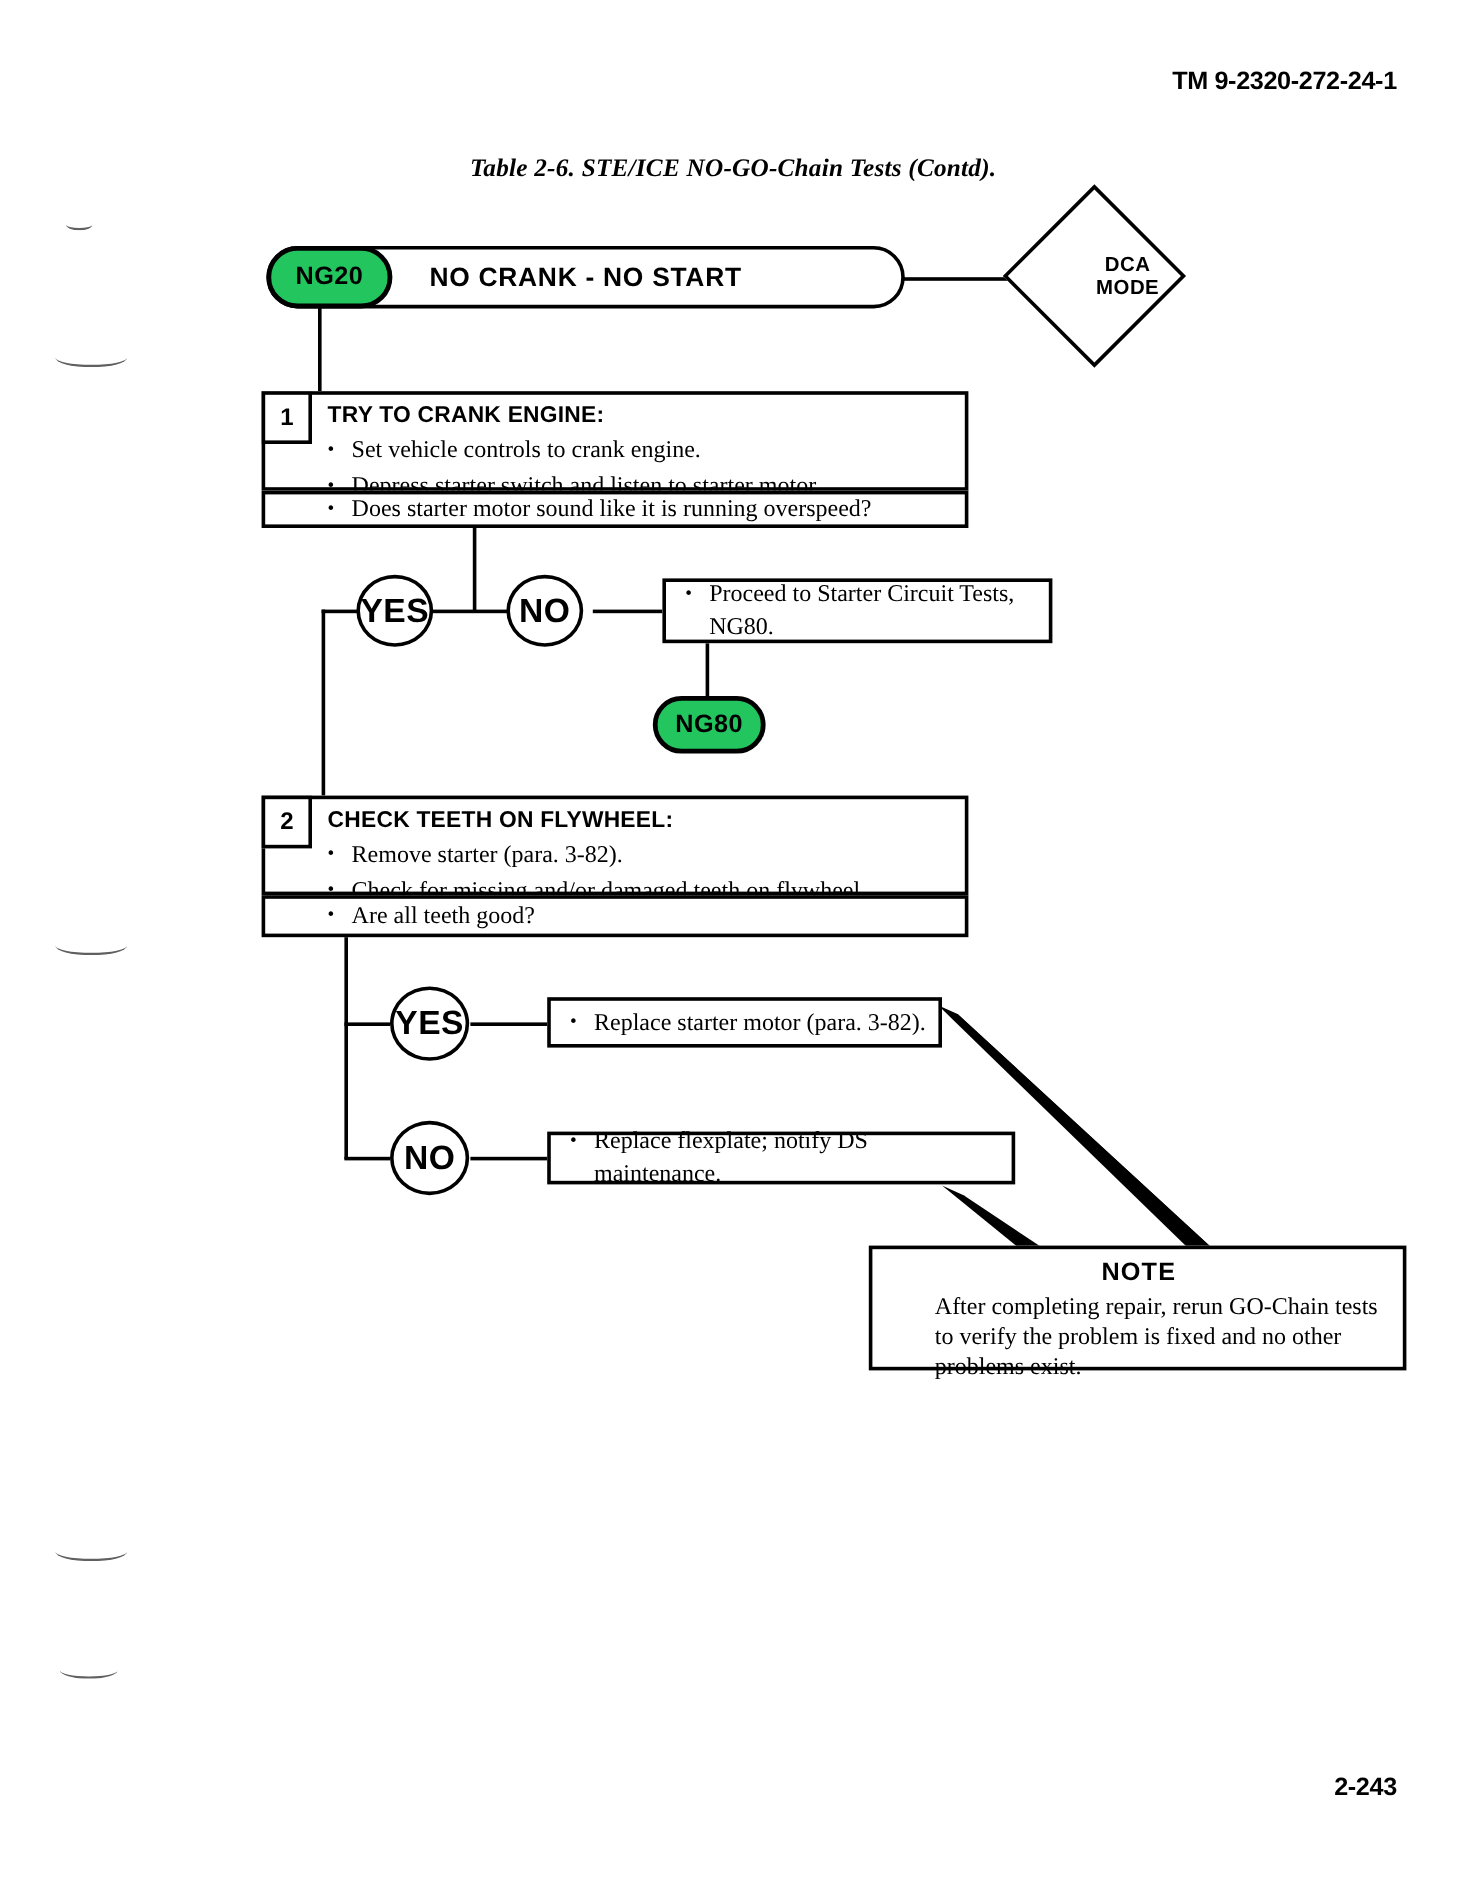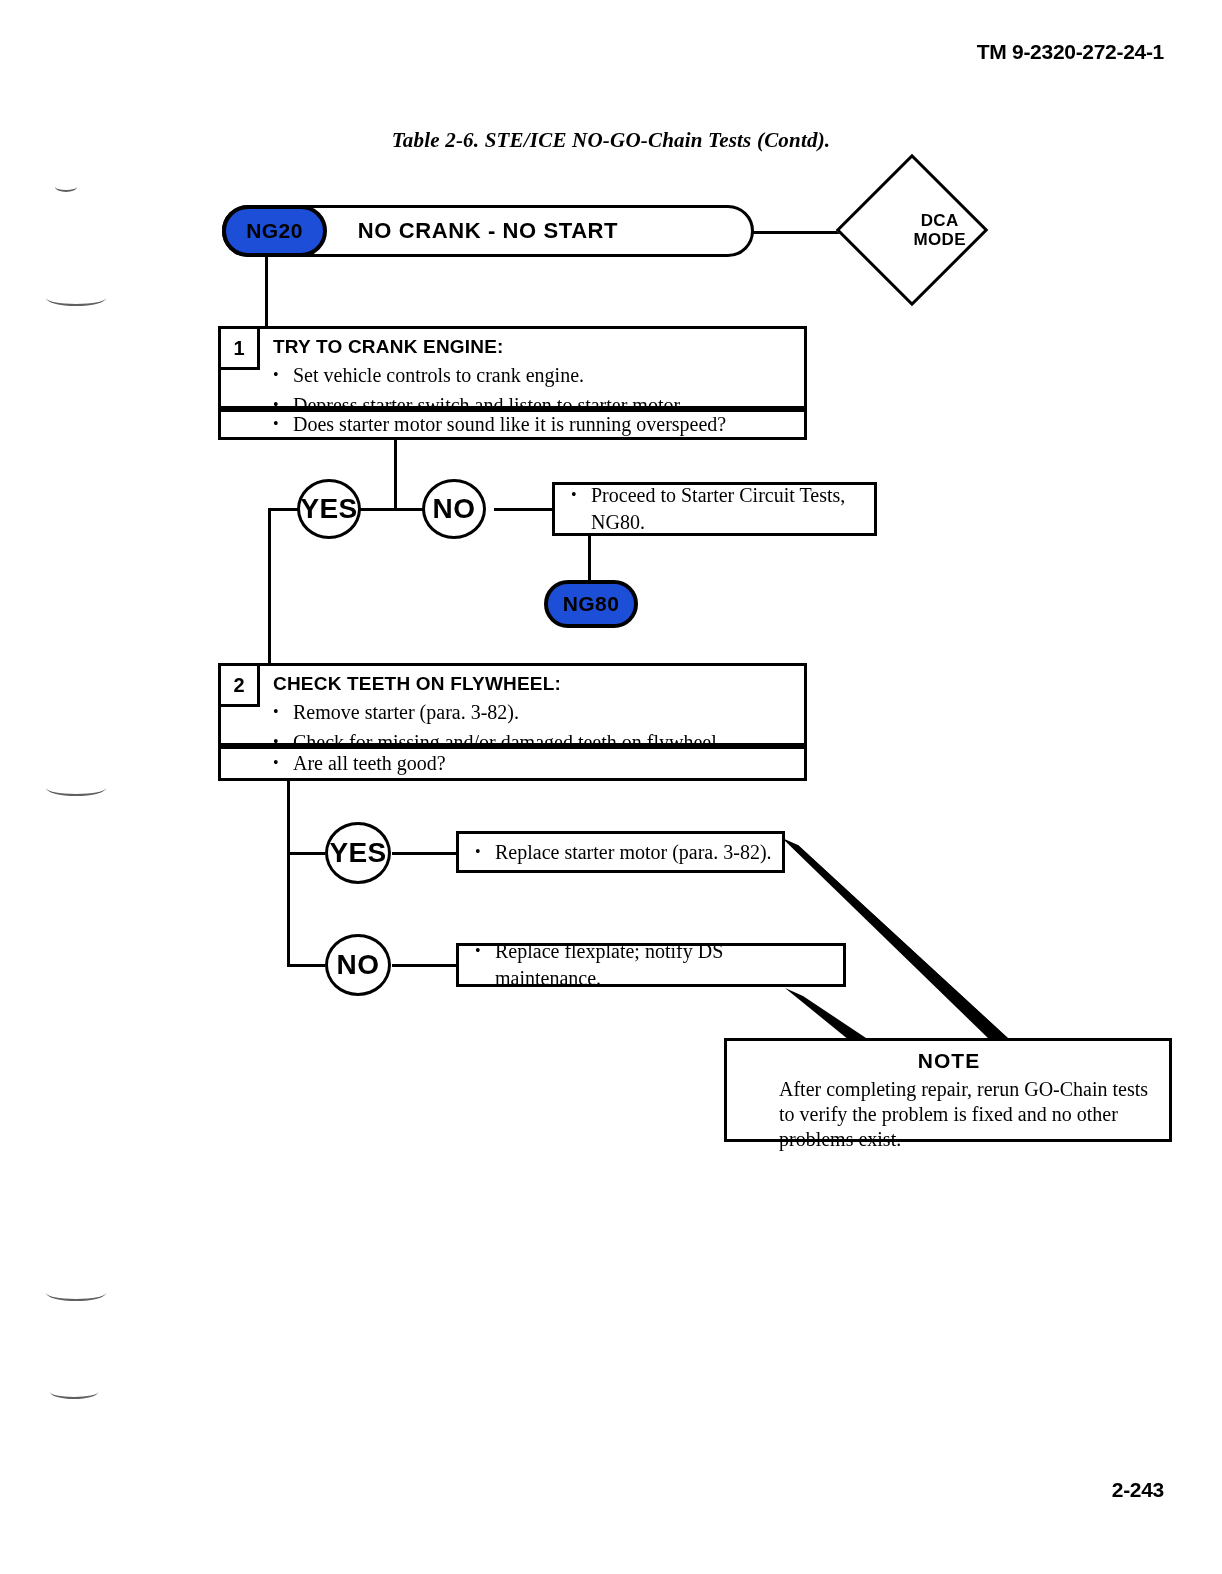--- a/index.html
+++ b/index.html
@@ -16,21 +16,21 @@
     overflow: hidden;
   }
   .page {
     position: absolute;
     inset: 0;
   }
 
   
   .tm-header {
     position: absolute;
-    top: 40px;
+    top: 56px;
     right: 58px;
     font-family: "Liberation Sans", sans-serif;
     font-weight: bold;
     font-size: 21px;
     letter-spacing: -0.3px;
     white-space: nowrap;
   }
   .page-number {
     position: absolute;
     bottom: 72px;
@@ -84,21 +84,21 @@
     font-size: 22px;
     letter-spacing: 0.6px;
   }
 
   
   .capsule {
     position: absolute;
     box-sizing: border-box;
     border: 4px solid #000;
     border-radius: 999px;
-    background: #1d4ed8;
+    background: #22c55e;
     display: flex;
     align-items: center;
     justify-content: center;
     z-index: 3;
   }
   .capsule-label {
     font-family: "Liberation Sans", sans-serif;
     font-weight: bold;
     font-size: 21px;
     letter-spacing: 0.4px;

